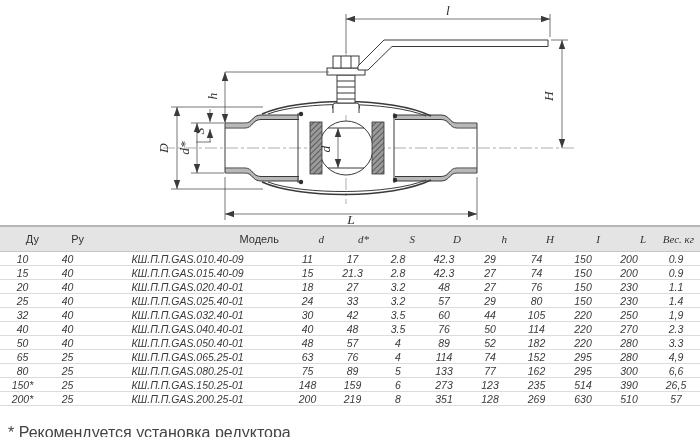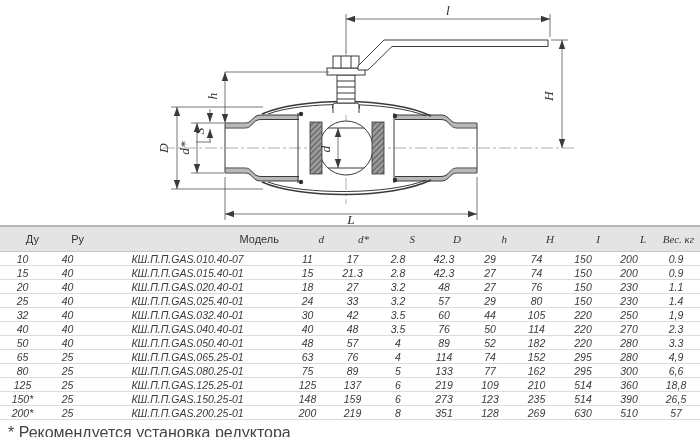--- a/index.html
+++ b/index.html
@@ -196,35 +196,35 @@
           <th>H</th>
           <th>I</th>
           <th>L</th>
           <th>Вес. кг</th>
         </tr>
     </thead>
     <tbody>
         <tr>
           <td>10</td>
           <td>40</td>
-          <td>КШ.П.П.GAS.010.40-07</td>
+          <td>КШ.П.П.GAS.010.40-09</td>
           <td>11</td>
           <td>17</td>
           <td>2.8</td>
           <td>42.3</td>
           <td>29</td>
           <td>74</td>
           <td>150</td>
           <td>200</td>
           <td>0.9</td>
         </tr>
         <tr>
           <td>15</td>
           <td>40</td>
-          <td>КШ.П.П.GAS.015.40-01</td>
+          <td>КШ.П.П.GAS.015.40-09</td>
           <td>15</td>
           <td>21.3</td>
           <td>2.8</td>
           <td>42.3</td>
           <td>27</td>
           <td>74</td>
           <td>150</td>
           <td>200</td>
           <td>0.9</td>
         </tr>
@@ -320,34 +320,20 @@
           <td>89</td>
           <td>5</td>
           <td>133</td>
           <td>77</td>
           <td>162</td>
           <td>295</td>
           <td>300</td>
           <td>6,6</td>
         </tr>
         <tr>
-          <td>125</td>
-          <td>25</td>
-          <td>КШ.П.П.GAS.125.25-01</td>
-          <td>125</td>
-          <td>137</td>
-          <td>6</td>
-          <td>219</td>
-          <td>109</td>
-          <td>210</td>
-          <td>514</td>
-          <td>360</td>
-          <td>18,8</td>
-        </tr>
-        <tr>
           <td>150*</td>
           <td>25</td>
           <td>КШ.П.П.GAS.150.25-01</td>
           <td>148</td>
           <td>159</td>
           <td>6</td>
           <td>273</td>
           <td>123</td>
           <td>235</td>
           <td>514</td>

